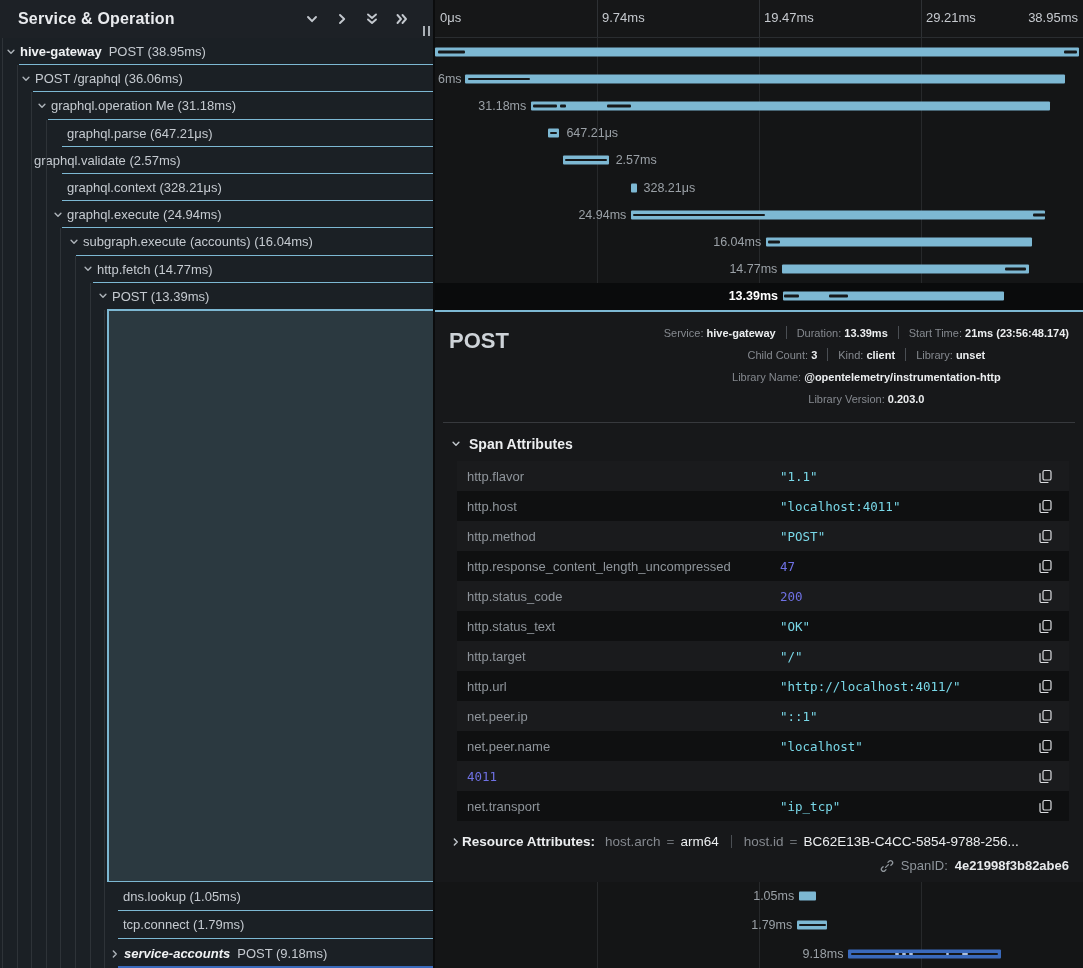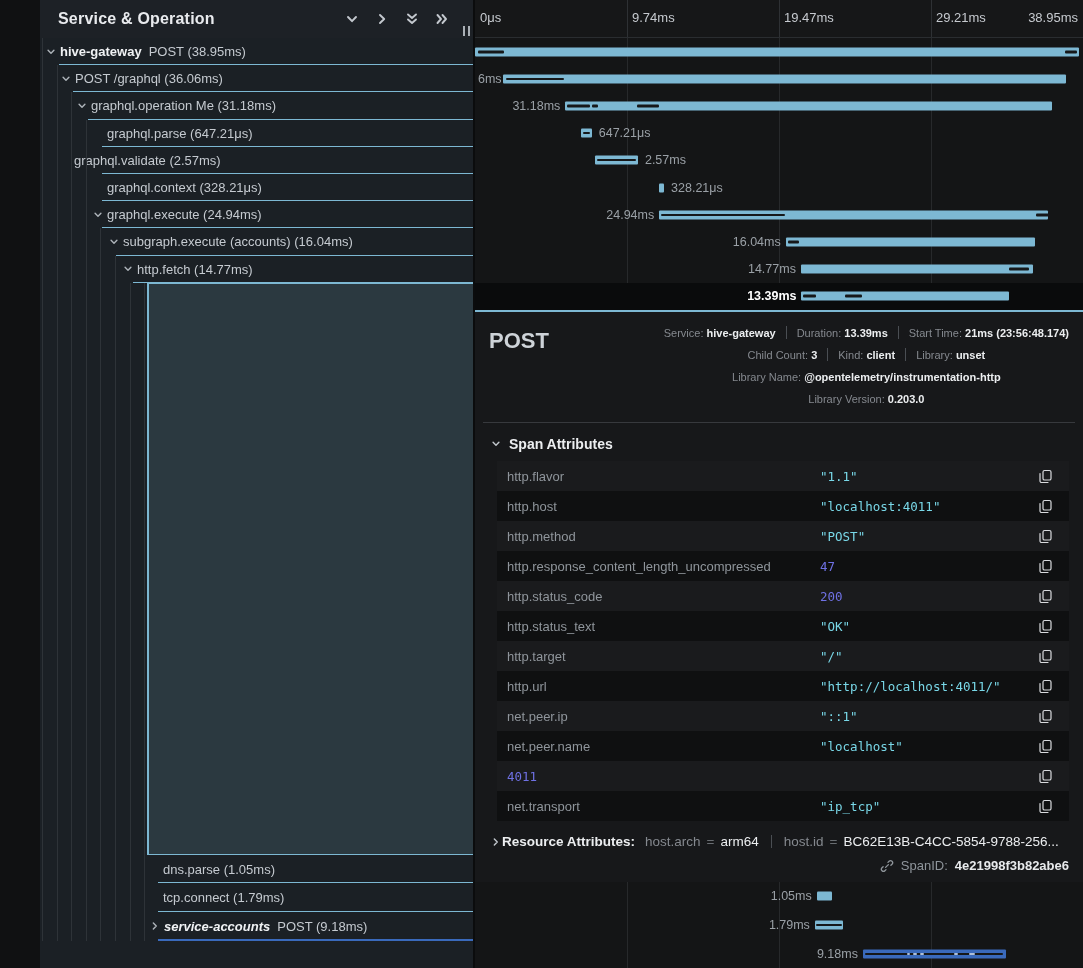--- a/index.html
+++ b/index.html
@@ -1,21 +1,21 @@
 <!DOCTYPE html>
 <html><head>
 <meta charset="utf-8">
 <style>
   html,body{margin:0;padding:0;background:#0c0d0e;}
   body{width:1083px;height:968px;overflow:hidden;font-family:"Liberation Sans",sans-serif;
        -webkit-font-smoothing:antialiased;}
   .app{display:flex;width:1083px;height:968px;background:#101112;}
 
   
-  .left{width:435px;flex:none;background:#1b2025;position:relative;border-right:2px solid #0b0c0d;box-sizing:border-box;margin-left:40px;}
+  .left{width:435px;flex:none;background:#1b2025;position:relative;border-right:2px solid #0b0c0d;box-sizing:border-box;}
   .lp-header{height:38px;display:flex;align-items:center;background:#1d2126;position:relative;}
   .lp-title{font-size:16px;font-weight:700;color:#e9ebee;padding-left:18px;letter-spacing:.2px;}
   .lp-icons{position:absolute;right:24px;top:0;height:38px;display:flex;align-items:center;gap:16px;color:#c3c8ce;}
   .lp-icons .ic{width:14px;height:14px;display:inline-flex;cursor:pointer;}
   .drag-handle{position:absolute;right:3px;bottom:2px;display:flex;gap:3px;}
   .drag-handle i{display:block;width:2px;height:10px;background:#aab0b6;}
 
   .trow{height:27.2px;position:relative;display:flex;align-items:center;font-size:13px;color:#c5cad0;cursor:pointer;}
   .trow .guides,.dguides{position:absolute;left:2px;top:0;bottom:0;
       background:repeating-linear-gradient(to right,#2e3338 0,#2e3338 1px,transparent 1px,transparent 14.6px);}
@@ -190,29 +190,39 @@
     <div class="trow" style="padding-left:83px">
       <span class="guides" style="width:75px"></span>
       <span class="chev">
           <svg viewBox="0 0 12 12">
             <polyline points="2.5,4 6,7.5 9.5,4" fill="none" stroke="currentColor" stroke-width="1.7" stroke-linecap="round" stroke-linejoin="round"></polyline>
           </svg>
         </span>
       <span class="op">http.fetch (14.77ms)</span>
       <span class="ul" style="left:93px"></span>
     </div>
+    <div class="trow" style="padding-left:98px">
+      <span class="guides" style="width:90px"></span>
+      <span class="chev">
+          <svg viewBox="0 0 12 12">
+            <polyline points="2.5,4 6,7.5 9.5,4" fill="none" stroke="currentColor" stroke-width="1.7" stroke-linecap="round" stroke-linejoin="round"></polyline>
+          </svg>
+        </span>
+      <span class="op">POST (13.39ms)</span>
+      <span class="ul" style="left:107px"></span>
+    </div>
 
     <div class="dspacer">
       <span class="dguides" style="position:absolute;top:0;bottom:0;"></span>
       <div class="drect"></div>
     </div>
 
     <div class="trow brow-l" style="padding-left:123px">
       <span class="guides" style="width:104px"></span>
-      <span class="op">dns.parse (1.05ms)</span>
+      <span class="op">dns.lookup (1.05ms)</span>
       <span class="ul" style="left:118px"></span>
     </div>
     <div class="trow brow-l" style="padding-left:123px">
       <span class="guides" style="width:104px"></span>
       <span class="op">tcp.connect (1.79ms)</span>
       <span class="ul" style="left:118px"></span>
     </div>
     <div class="trow brow-l" style="padding-left:110px">
       <span class="guides" style="width:104px"></span>
       <span class="chev">

